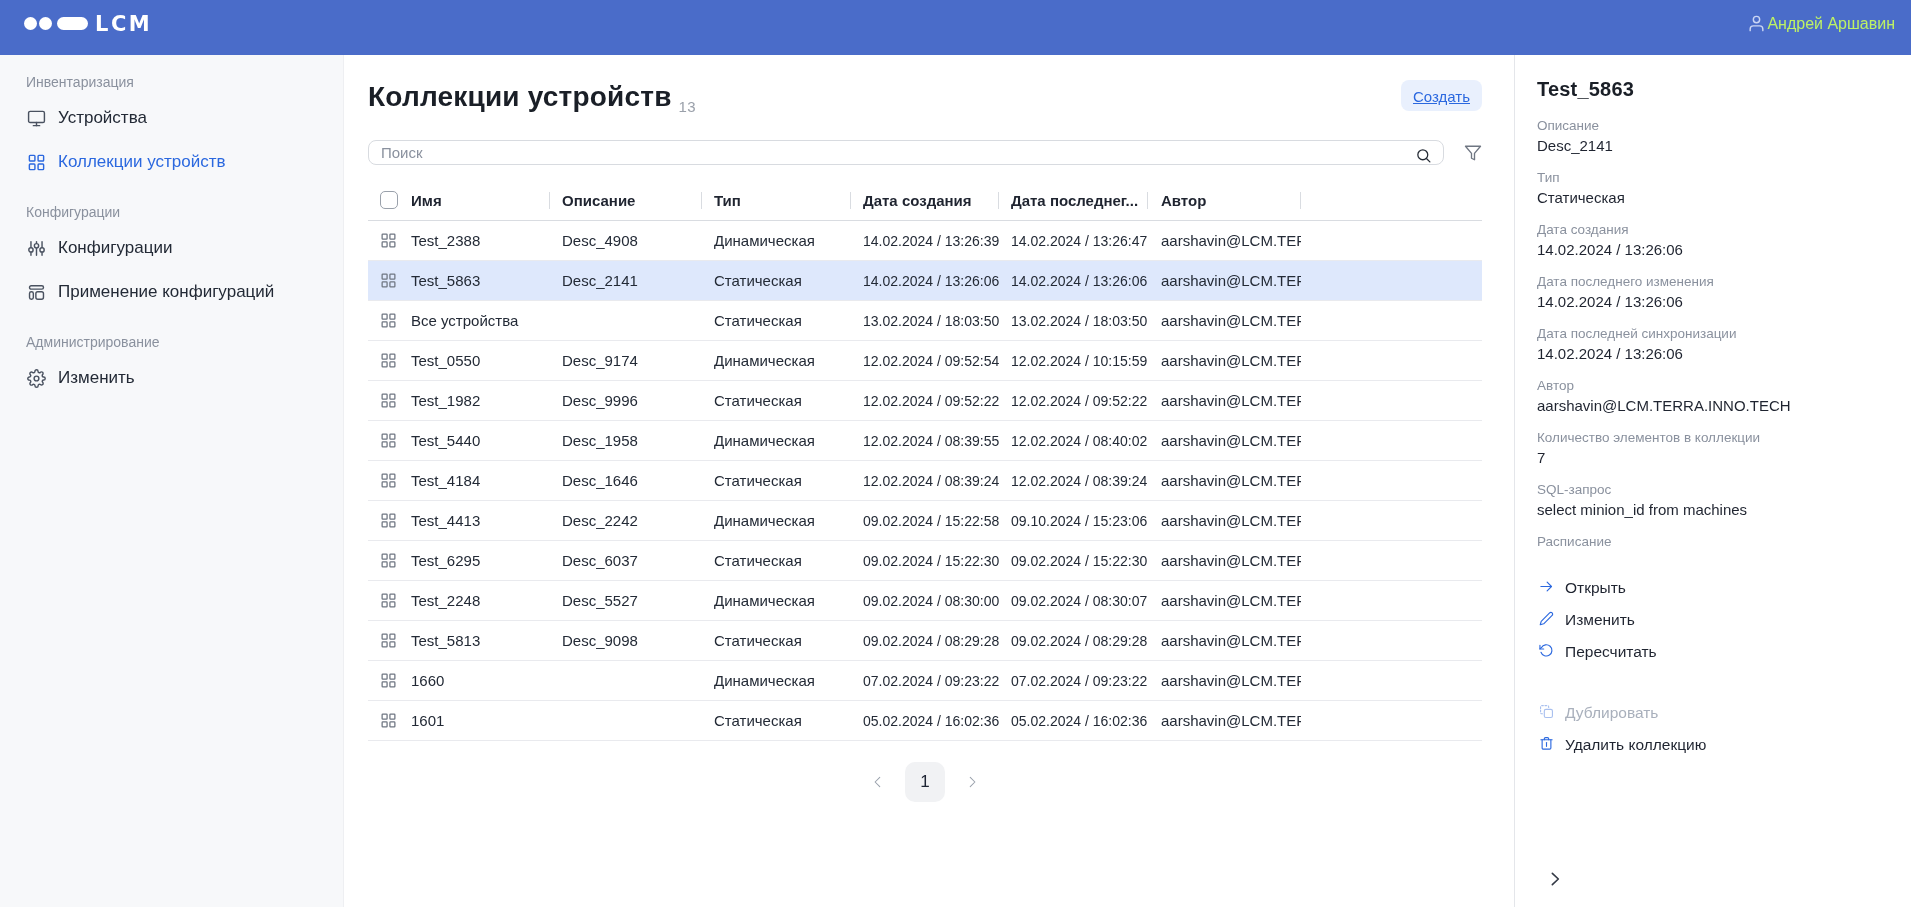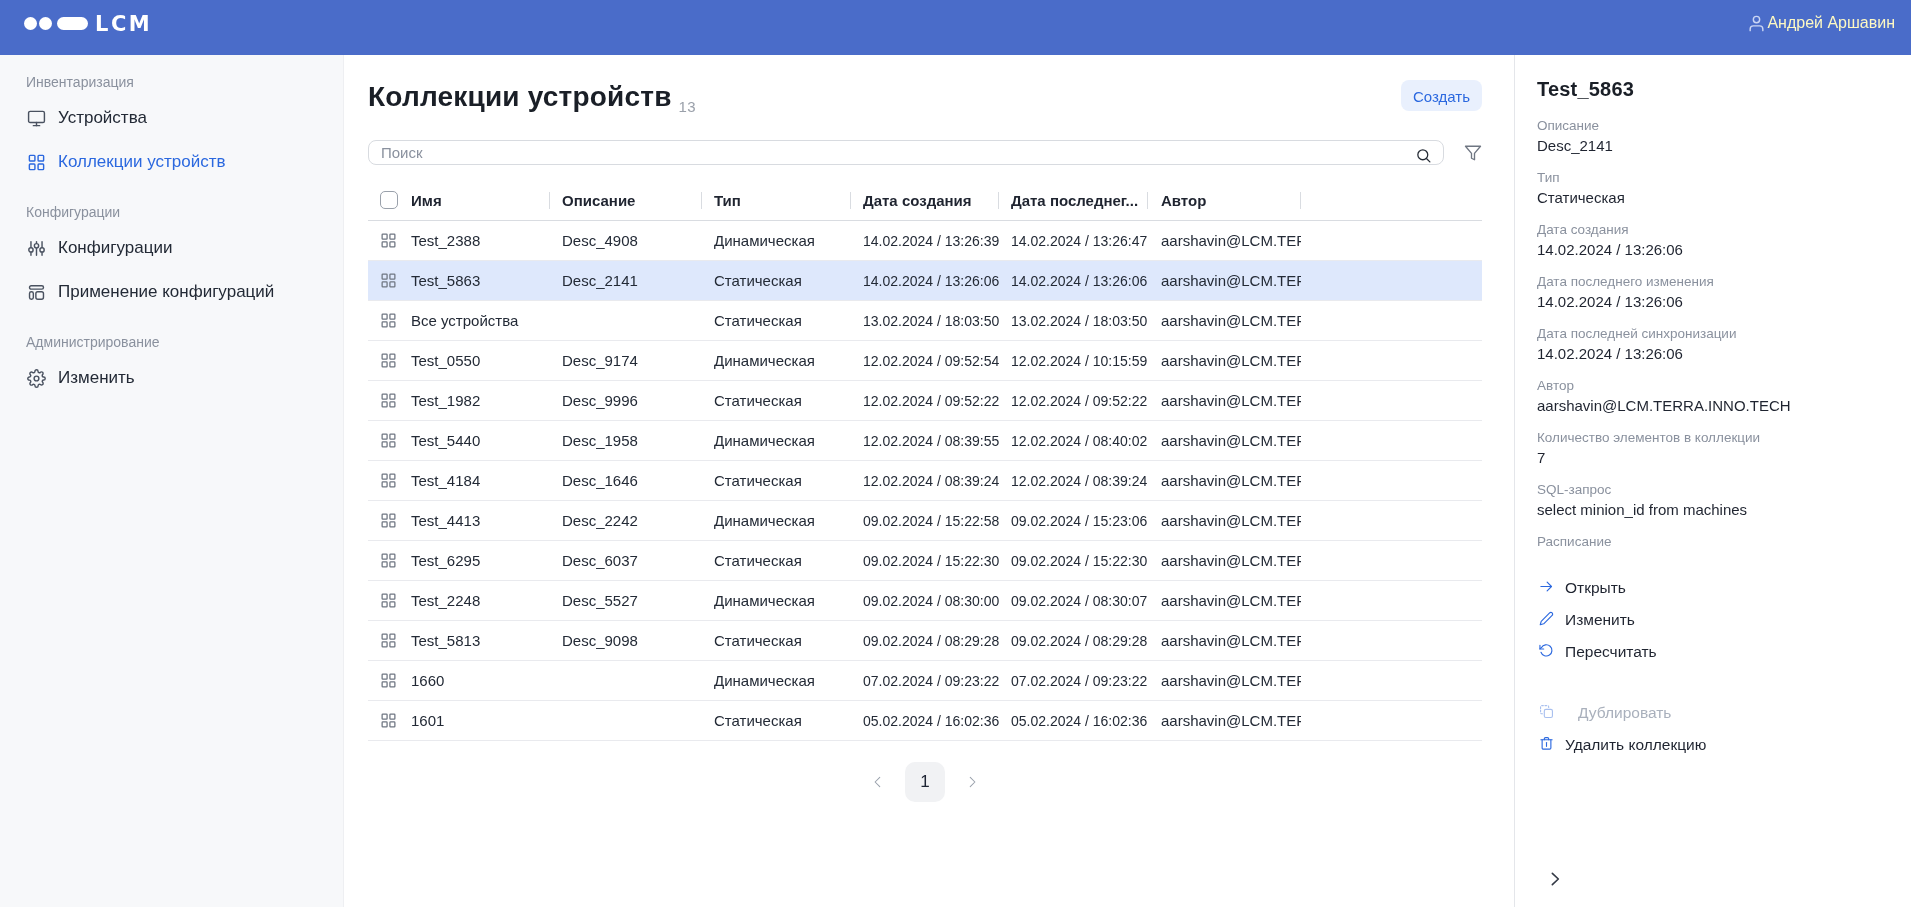--- a/index.html
+++ b/index.html
@@ -25,21 +25,21 @@
     display:flex; align-items:center; justify-content:space-between;
     padding:0 16px 8px 24px;
   }
   .logo{ display:flex; align-items:center; }
   .logo .dot{ width:13px; height:13px; border-radius:50%; background:#fff; margin-right:2px; }
   .logo .pill{ width:31px; height:13px; border-radius:7px; background:#fff; margin-left:3px; }
   .logo-text{
     color:#fff; font-size:21px; font-weight:800; letter-spacing:2.5px; margin-left:7px;
     font-family:"DejaVu Sans",sans-serif;
   }
-  .user-chip{ display:flex; align-items:flex-start; gap:1px; color:#fef9c3; font-size:16px; }
+  .user-chip{ display:flex; align-items:center; gap:1px; color:#bef264; font-size:16px; }
   .user-chip .uicon{ width:19px; height:19px; color:#CBD6F4; }
 
   
   .app{ display:flex; height:852px; }
 
   
   .sidebar{ width:344px; background:#F7F8FA; border-right:1px solid #EEEFF2; flex:none; padding-top:18px; }
   .section-title{
     font-size:14px; color:var(--c-gray-label);
     padding:0 26px; line-height:18px; margin-bottom:5px;
@@ -56,21 +56,21 @@
 
   
   .main{ flex:1; padding:24px 32px 0 24px; min-width:0; }
   .page-head{ display:flex; align-items:flex-start; justify-content:space-between; }
   h1{ font-size:28px; font-weight:700; color:#1A1F27; line-height:36px; letter-spacing:.2px; }
   h1 .count{ display:inline-block; font-size:15px; font-weight:400; color:#9AA0AA;
     vertical-align:top; position:relative; top:20px; line-height:15px; margin-left:7px; }
   .btn-create{
     height:31px; padding:8px 12px; border:none; border-radius:8px;
     background:#E9F0FD; color:var(--c-accent); font-size:15px;
-    font-family:inherit; cursor:pointer; margin-top:1px;
+    font-family:inherit; cursor:pointer; margin-top:1px;text-decoration:underline;
   }
 
   .search-row{ display:flex; align-items:center; margin-top:25px; }
   .search-box{ position:relative; flex:1; }
   .search-box input{
     width:100%; height:25px; border:1px solid #D8DBE0; border-radius:8px;
     padding:0 38px 0 12px; font-size:15px; font-family:inherit; color:#20262F;
     outline:none; background:#fff;
   }
   .search-box input::placeholder{ color:#8A919E; }
@@ -123,21 +123,21 @@
   .field .f-value{ font-size:15px; color:#1F2430; line-height:21px; }
   .field{ margin-bottom:13px; }
 
   .links{ margin-top:28px; }
   .links-secondary{ margin-top:29px; }
   .action{
     height:32px; display:flex; align-items:flex-start; cursor:pointer;
     font-size:15.5px; color:#1F2430; position:relative; width:max-content;
   }
   .action .aicon{ width:15px; height:15px; color:var(--c-accent); margin:0 11px 0 2px; flex:none; }
-  .action.disabled{ color:#A9B0BC; cursor:default;gap:13px; }
+  .action.disabled{ color:#A9B0BC; cursor:default; }
   .action.disabled .aicon{ color:#A9C0EF; }
   .action.highlighted::after{
     content:''; position:absolute; left:-8px; right:-6px; top:50%; height:26px;
     transform:translateY(-50%);
     border:3px solid var(--c-highlight); border-radius:2px;
   }
   .panel-collapse{
     position:absolute; left:32px; bottom:20px; width:16px; height:16px;
     color:#343A46; cursor:pointer;
   }
@@ -430,21 +430,21 @@
                   <rect x="14" y="3" width="7" height="7" rx="1"></rect>
                   <rect x="3" y="14" width="7" height="7" rx="1"></rect>
                   <rect x="14" y="14" width="7" height="7" rx="1"></rect>
                 </svg>
               </span>
             </div>
             <div class="cell c-name">Test_4413</div>
             <div class="cell c-desc">Desc_2242</div>
             <div class="cell c-type">Динамическая</div>
             <div class="cell c-created">09.02.2024 / 15:22:58</div>
-            <div class="cell c-modified">09.02.2024 / 15:23:06</div>
+            <div class="cell c-modified">09.10.2024 / 15:23:06</div>
             <div class="cell c-author">aarshavin@LCM.TERRA.INNO.TECH</div>
             <div class="cell c-fill"></div>
           </div>
 
           <div class="trow">
             <div class="cell c-icon">
               <span class="row-icon">
                 <svg viewBox="0 0 24 24" width="100%" height="100%" fill="none" stroke="currentColor" stroke-width="1.8" stroke-linecap="round" stroke-linejoin="round">
                   <rect x="3" y="3" width="7" height="7" rx="1"></rect>
                   <rect x="14" y="3" width="7" height="7" rx="1"></rect>

